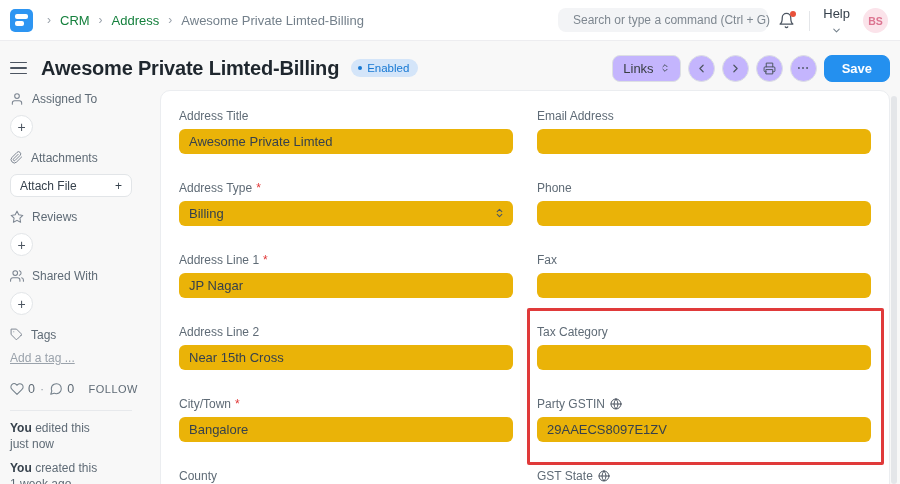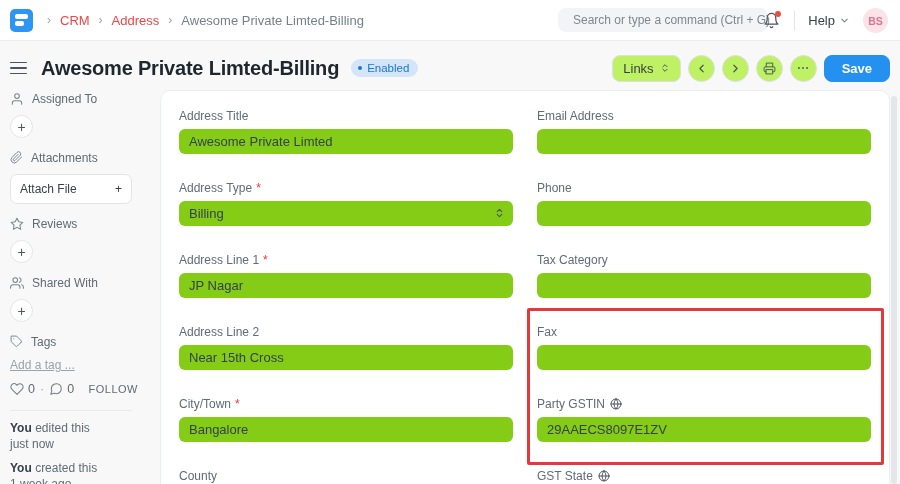--- a/index.html
+++ b/index.html
@@ -9,76 +9,76 @@
   
   .navbar { position:absolute; top:0; left:0; width:900px; height:41px; background:#fff;
             border-bottom:1px solid #ededf0; display:flex; align-items:center; padding:0 12px; z-index:5; }
   .logo { width:23px; height:23px; border-radius:5px; background:#2d95f2; margin-left:-2px;
           display:flex; flex-direction:column; justify-content:center; align-items:center; gap:2px; flex:0 0 auto; }
   .logo i { display:block; background:#fff; border-radius:2px; }
   .logo i.b1 { width:13px; height:5px; }
   .logo i.b2 { width:9px; height:5px; margin-right:4px; }
   .crumbs { display:flex; align-items:center; gap:9px; margin-left:14px; font-size:13px; }
   .crumb-sep { color:#9aa2ab; font-size:12px; }
-  .crumb { color:#ef4444; cursor:pointer; }
+  .crumb { color:#15803d; cursor:pointer; }
   .crumb.last { color:#74808b; }
   .searchbox { position:absolute; left:558px; top:8px; width:210px; height:24px; background:#f3f4f6;
                border-radius:8px; display:flex; align-items:center; padding:0 9px; gap:6px; color:#7e8790; }
   .searchbox span { font-size:12px; white-space:nowrap; }
   .nav-right { position:absolute; right:12px; top:0; height:41px; display:flex; align-items:center; gap:13px; }
   .bell { position:relative; width:18px; height:18px; color:#4c5561; cursor:pointer; }
   .bell .dot { position:absolute; top:-1px; right:0px; width:6px; height:6px; border-radius:50%; background:#e8503a; }
   .vdiv { width:1px; height:20px; background:#e4e6e9; }
-  .help { display:flex; align-items:center; gap:4px; font-size:13px; color:#36414c; cursor:pointer; }
+  .help { display:flex; align-items:center; gap:4px; font-size:13px; color:#36414c; cursor:pointer;flex-direction:column; }
   .avatar { width:25px; height:25px; border-radius:50%; background:#fbe3ea; color:#dc7491;
             font-size:10.5px; font-weight:bold; display:flex; align-items:center; justify-content:center; cursor:pointer; }
 
   
   .titlerow { position:absolute; top:52px; left:10px; right:10px; height:32px; display:flex; align-items:center; }
   .hamburger { width:17px; height:13px; display:flex; flex-direction:column; justify-content:space-between; cursor:pointer; margin-right:14px; }
   .hamburger i { display:block; height:1.8px; background:#4c5561; border-radius:1px; }
   .pagetitle { font-size:20px; font-weight:bold; color:#1f272e; letter-spacing:-0.2px; }
   .badge { margin-left:12px; background:#d4e5f9; color:#1678d3; font-size:11.5px; font-weight:normal;
            border-radius:10px; padding:3px 9px 3px 7px; display:flex; align-items:center; gap:5px; }
   .badge .bdot { width:4px; height:4px; border-radius:50%; background:#1678d3; }
   .title-actions { margin-left:auto; display:flex; align-items:center; gap:7px; }
-  .btn { background:#bef264; border:1px solid #dcdfe3; border-radius:8px; height:27px; display:flex;
+  .btn { background:#c4b5fd; border:1px solid #dcdfe3; border-radius:8px; height:27px; display:flex;
          align-items:center; justify-content:center; font-size:13px; color:#383e42; cursor:pointer; font-family:inherit; }
   .btn.links { padding:0 10px; gap:6px; }
   .btn.round { width:27px; border-radius:50%; color:#4c5561; }
   .btn.save { background:#2490ef; border-color:#2490ef; color:#fff; padding:0 17px; font-weight:bold; border-radius:8px; }
 
   
   .sidebar { position:absolute; left:10px; top:92px; width:140px; }
   .side-sec { margin-bottom:13px; }
   .side-head { display:flex; gap:8px; font-size:12px; color:#5f6b76; margin-bottom:9px; }
   .side-head svg { color:#7c8591; }
   .pluscircle { width:23px; height:23px; border-radius:50%; background:#fff; border:1px solid #e2e5e8;
                 color:#4c5561; font-size:14px; display:flex; align-items:center; justify-content:center; cursor:pointer; }
-  .attachbtn { width:122px; height:30px; background:#fff; border:1px solid #e2e5e8; border-radius:7px;
+  .attachbtn { width:122px; height:23px; background:#fff; border:1px solid #e2e5e8; border-radius:7px;
                display:flex; align-items:center; justify-content:space-between; padding:0 9px; font-size:12px; color:#36414c; cursor:pointer; }
   .addtag { font-size:12px; color:#9aa2ab; cursor:pointer;text-decoration:underline; }
   .likesrow { position:absolute; top:290px; left:0; width:128px; display:flex; align-items:center; font-size:12.5px; color:#5f6b76; }
   .likesrow .cnt { margin-left:4px; }
   .likesrow .mid { margin:0 5px; color:#9aa2ab; }
   .follow { margin-left:auto; font-size:11px; letter-spacing:0.5px; color:#5f6b76; cursor:pointer;text-align:right; }
   .sidediv { position:absolute; top:318px; left:0; width:122px; height:1px; background:#e7e9ec; }
   .activity { position:absolute; top:328px; left:0; font-size:12px; color:#5f6b76; line-height:16px; }
   .act-item { margin-bottom:8px; }
   .act-item b { color:#36414c; }
 
   
   .card { position:absolute; left:160px; top:90px; width:730px; height:400px; background:#fff;
           border:1px solid #ebedf0; border-radius:10px 10px 0 0; overflow:hidden; }
   .formgrid { display:grid; grid-template-columns:1fr 1fr; column-gap:24px; padding:18px; }
   .field { margin-bottom:27px; }
   .flabel { font-size:12px; color:#5f6b76; margin-bottom:6px; display:flex; align-items:center; gap:4px; }
   .flabel .req { color:#e03636; }
   .flabel svg { color:#4c5561; margin-left:1px; }
-  .finput { width:100%; height:25px; background:#84cc16; border:none; outline:none; border-radius:6px;
+  .finput { width:100%; height:25px; background:#eab308; border:none; outline:none; border-radius:6px;
             padding:0 10px; font-size:13px; color:#36414c; font-family:inherit; }
   .selectwrap { position:relative; }
   .selectwrap .chev { position:absolute; right:8px; top:4px; color:#4c5561; pointer-events:none; }
 
   
   .highlight { position:absolute; left:527px; top:308px; width:357px; height:157px;
                border:3px solid #e03a3a; border-radius:2px; pointer-events:none; z-index:10; }
 
   
   .scrollthumb { position:absolute; right:3px; top:96px; width:6px; height:388px; border-radius:3px; background:#e4e6e9; }
@@ -316,27 +316,27 @@
           <input class="finput" value="" style="">
         </div>
         <div class="field">
           <div class="flabel">
               <span>Phone</span>
             </div>
           <input class="finput" value="" style="">
         </div>
         <div class="field">
           <div class="flabel">
+              <span>Fax</span>
+            </div>
+          <input class="finput" value="" style="">
+        </div>
+        <div class="field">
+          <div class="flabel">
               <span>Tax Category</span>
-            </div>
-          <input class="finput" value="" style="">
-        </div>
-        <div class="field">
-          <div class="flabel">
-              <span>Fax</span>
             </div>
           <input class="finput" value="" style="">
         </div>
         <div class="field">
           <div class="flabel">
               <span>Party GSTIN</span>
             <svg width="12" height="12" viewBox="0 0 24 24" fill="none" stroke="currentColor" stroke-width="2" stroke-linecap="round" stroke-linejoin="round">
                 <circle cx="12" cy="12" r="10"></circle>
                 <line x1="2" y1="12" x2="22" y2="12"></line>
                 <path d="M12 2a15.3 15.3 0 0 1 4 10 15.3 15.3 0 0 1-4 10 15.3 15.3 0 0 1-4-10 15.3 15.3 0 0 1 4-10z"></path>

